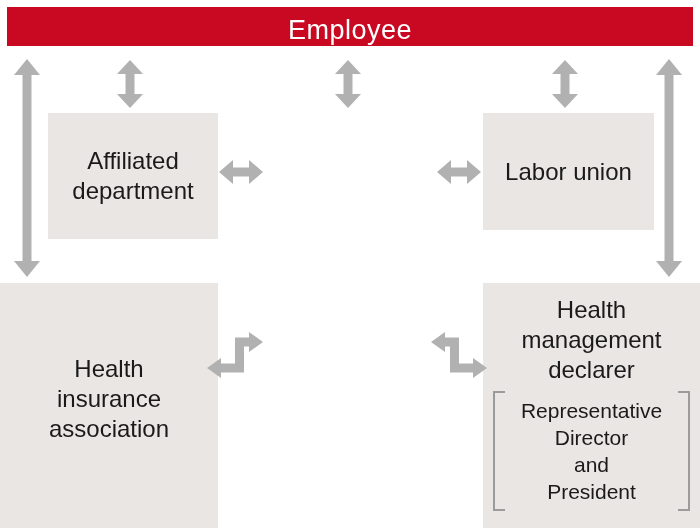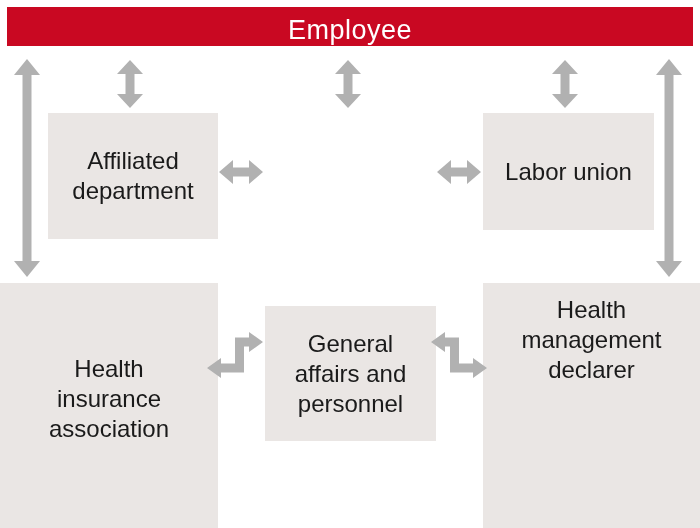--- a/index.html
+++ b/index.html
@@ -89,29 +89,34 @@
   </svg>
   <svg class="arr" style="left:437px;top:160px" width="44" height="24" viewBox="0 0 44 24">
     <path class="arrow-fill" d="M0 12 L14 0 L14 7.5 L30 7.5 L30 0 L44 12 L30 24 L30 16.5 L14 16.5 L14 24 Z"></path>
   </svg>
 
   <div class="node node-insurance">
     <span class="label">Health
 insurance
 association</span>
   </div>
-  <div class="node node-general">
-    <span class="label">General
-affairs and
-personnel</span>
-  </div>
   <div class="node node-declarer">
     <span class="label">Health
 management
 declarer</span>
+    <div class="bracket-wrap">
+      <svg class="bracket-svg" width="197" height="120" viewBox="0 0 197 120">
+        <path class="bracket-path" d="M12 1 H1 V119 H12"></path>
+        <path class="bracket-path" d="M185 1 H196 V119 H185"></path>
+      </svg>
+      <span class="sub-label">Representative
+Director
+and
+President</span>
+    </div>
   </div>
 
   <svg class="arr" style="left:207px;top:332px" width="56" height="46" viewBox="0 0 56 46">
     <path class="arrow-fill" d="M56 10 L42 0 L42 5.5 L28 5.5 L28 31.5 L14 31.5 L14 26 L0 36 L14 46 L14 40.5 L37 40.5 L37 14.5 L42 14.5 L42 20 Z"></path>
   </svg>
   <svg class="arr" style="left:431px;top:332px" width="56" height="46" viewBox="0 0 56 46">
     <path class="arrow-fill" d="M0 10 L14 0 L14 5.5 L28 5.5 L28 31.5 L42 31.5 L42 26 L56 36 L42 46 L42 40.5 L19 40.5 L19 14.5 L14 14.5 L14 20 Z"></path>
   </svg>
 
 </div>

